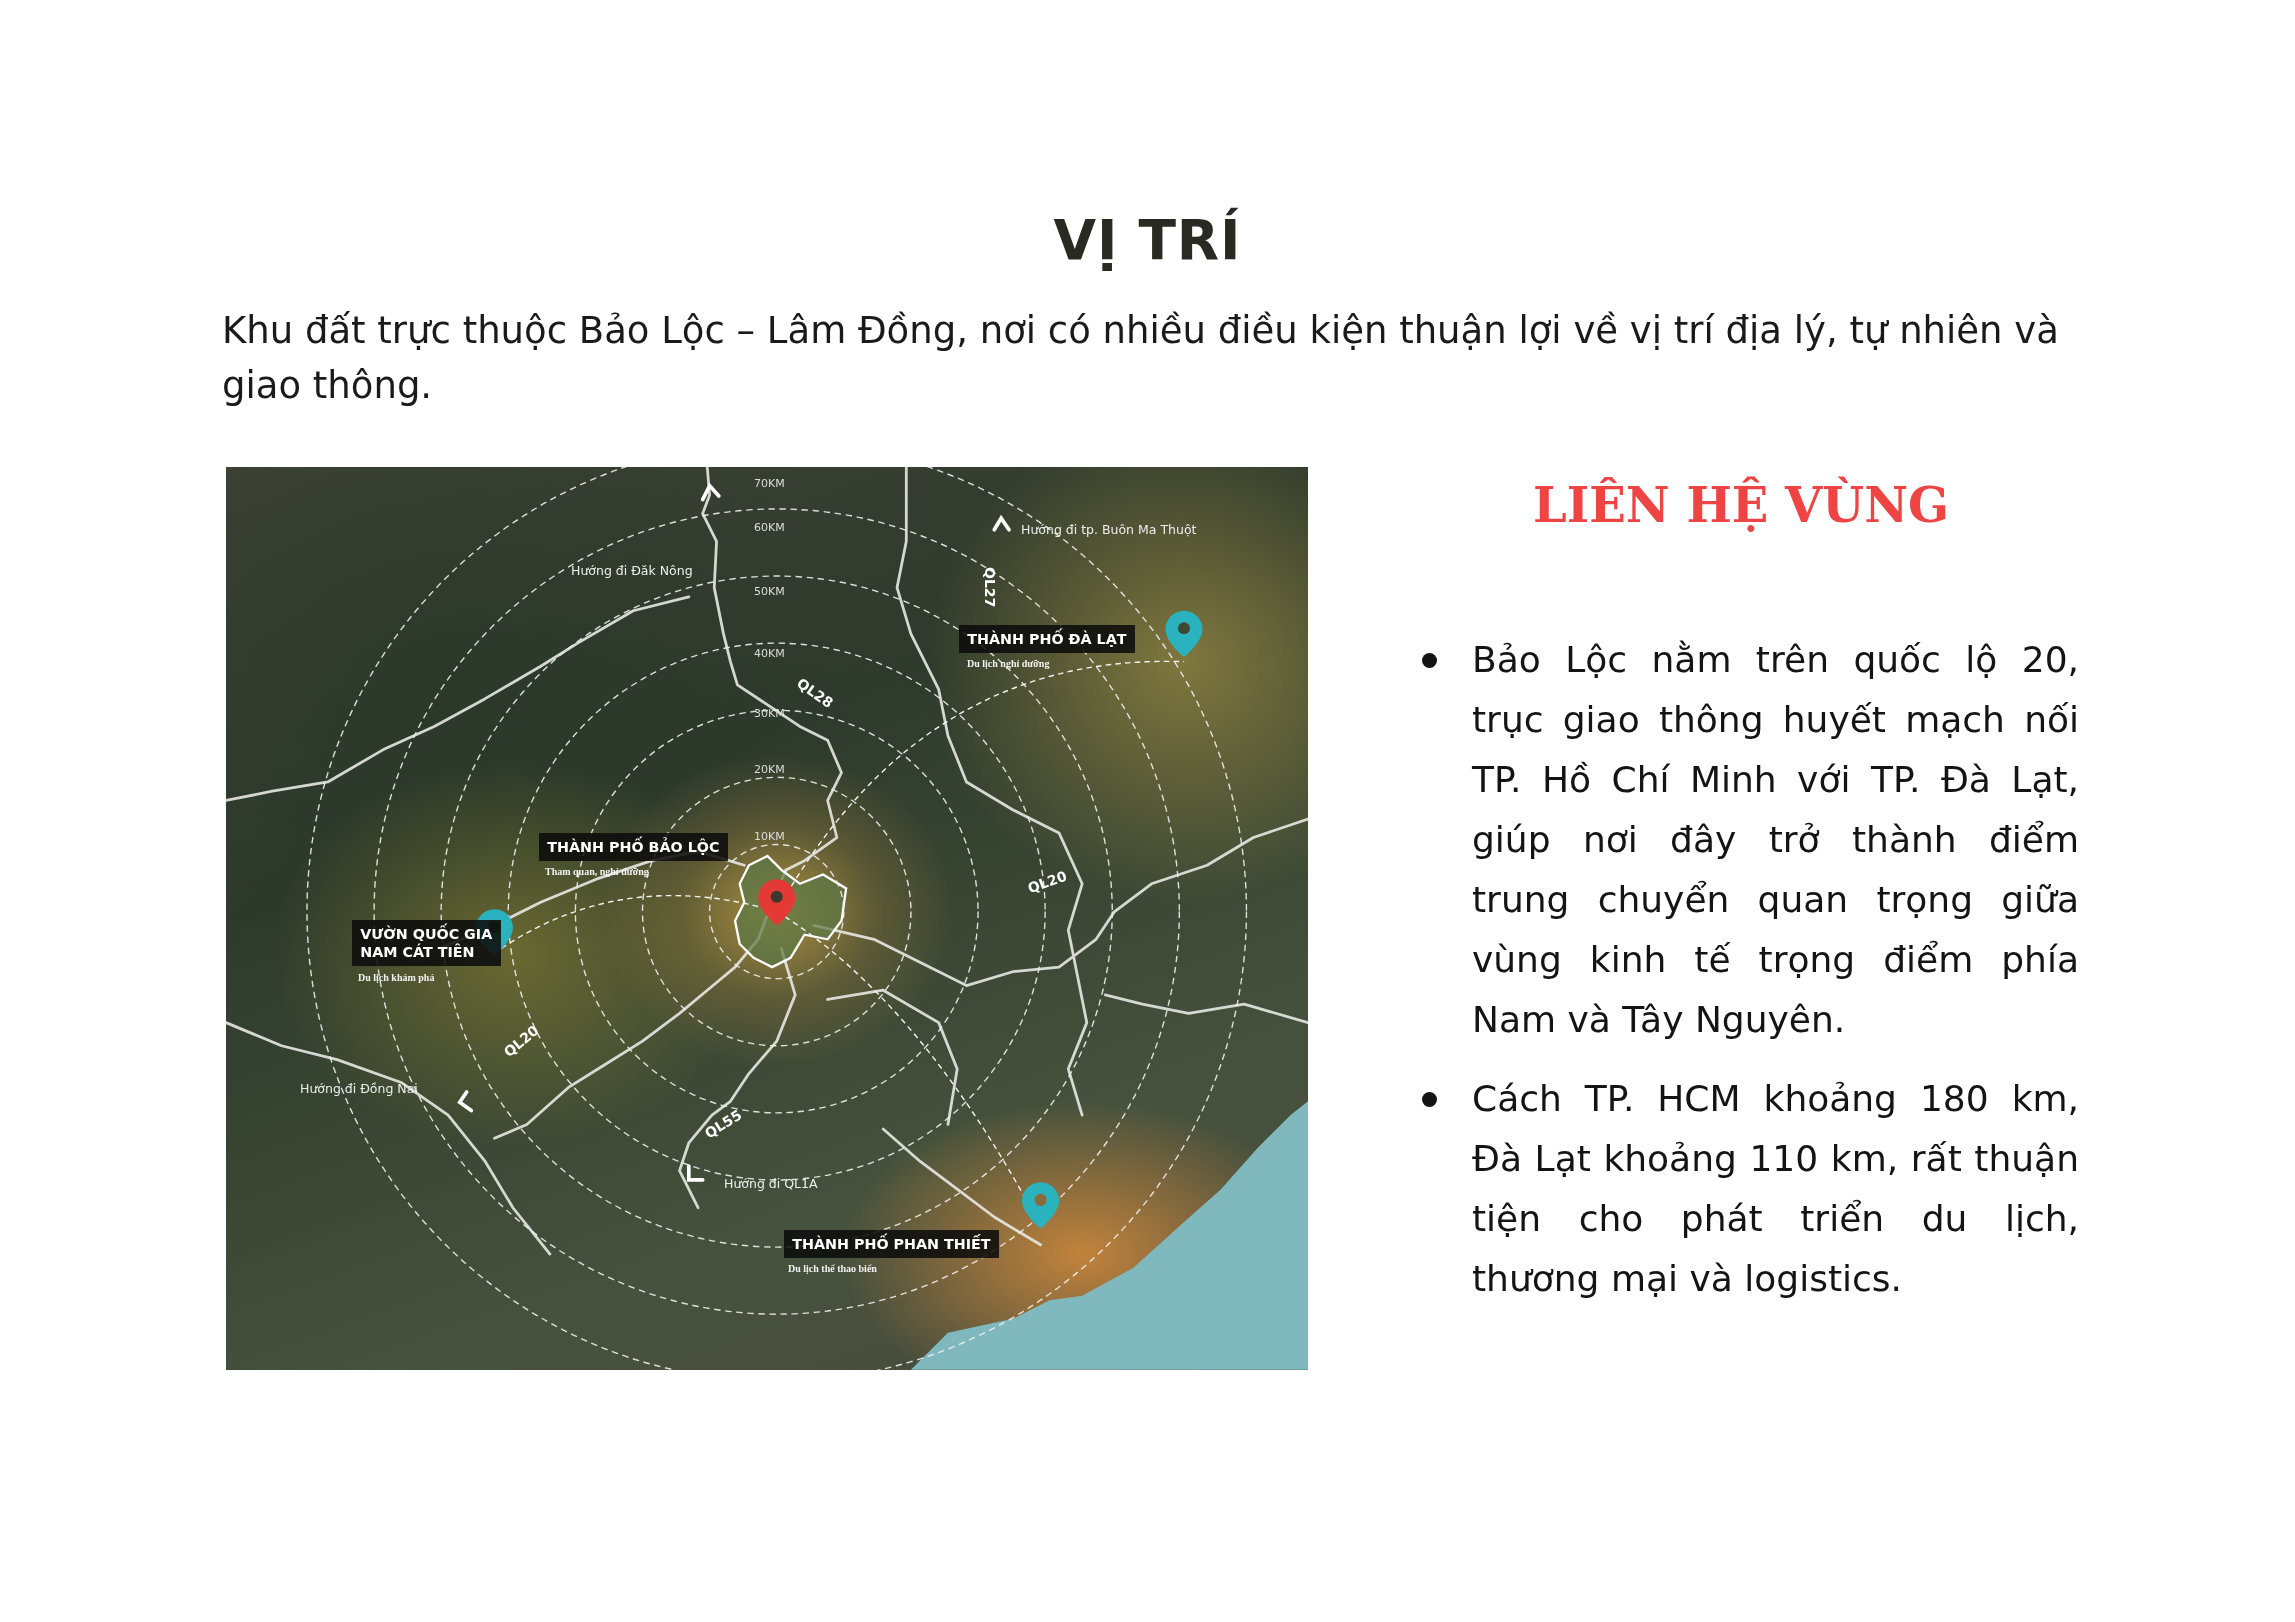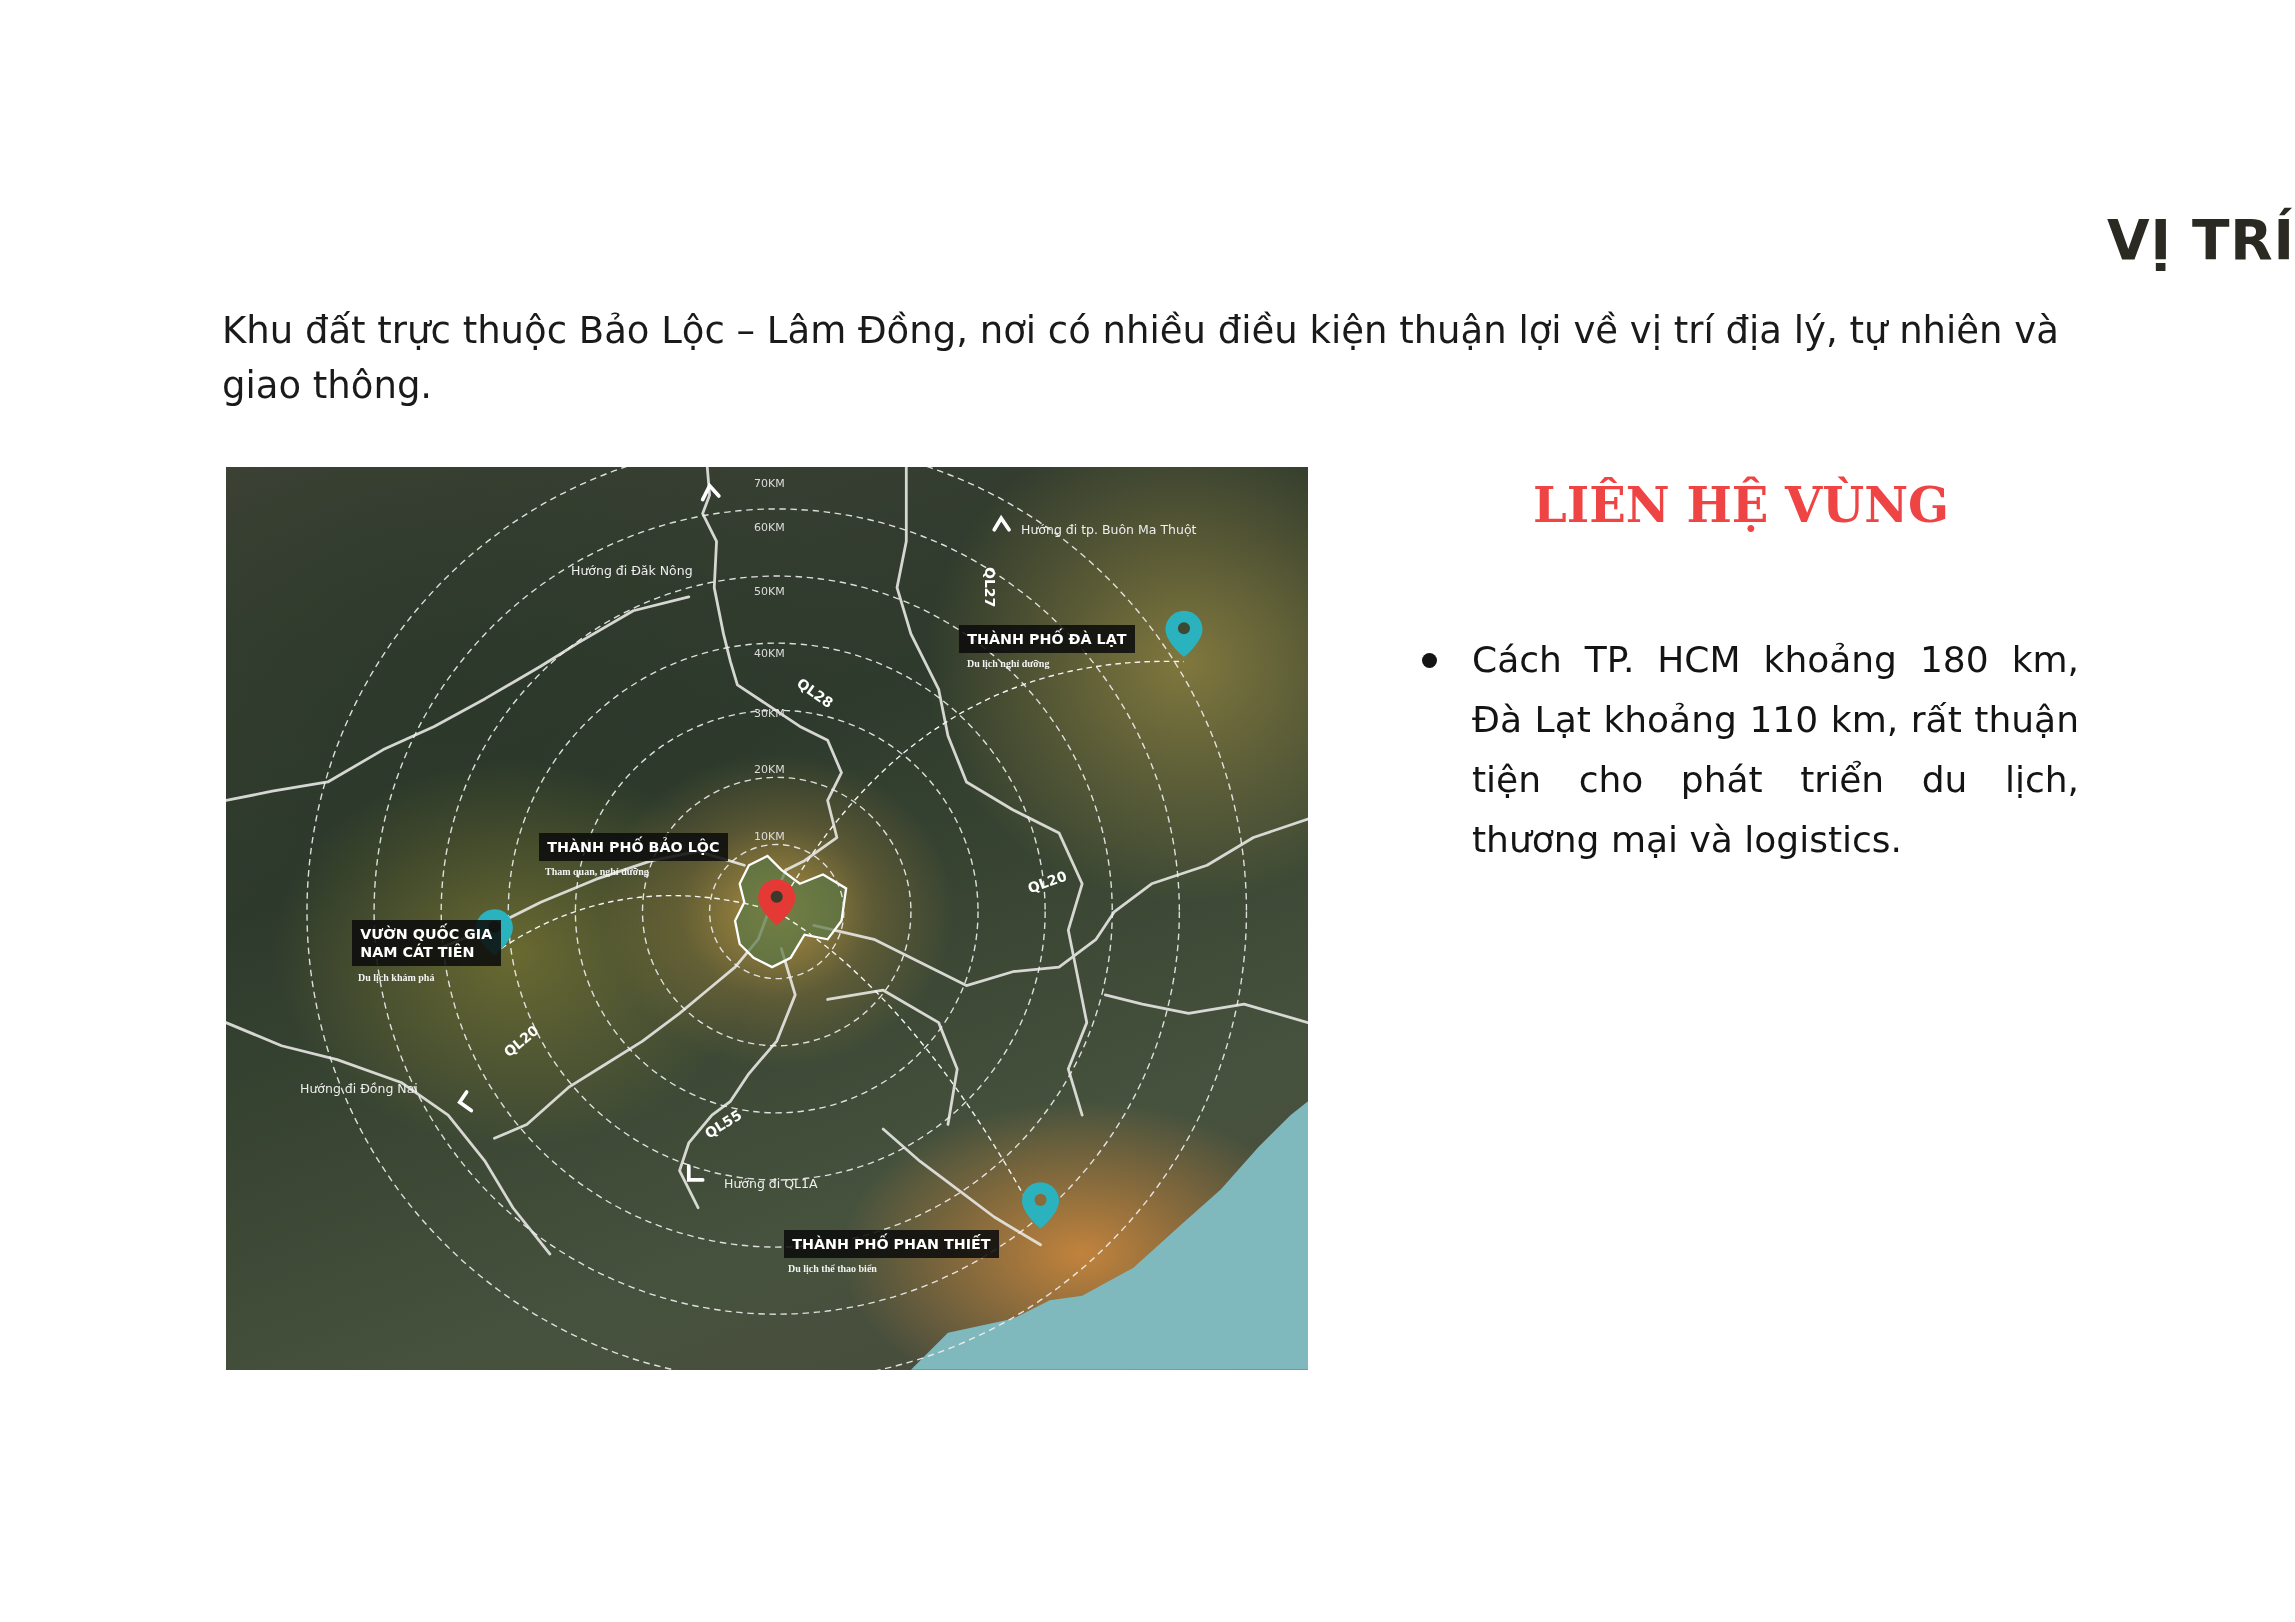--- a/index.html
+++ b/index.html
@@ -1,19 +1,19 @@
 <!DOCTYPE html>
 <html style="font-size:7.4px"><head>
 <meta charset="utf-8">
 <style>
   html, body { margin: 0; padding: 0; background: #ffffff; }
   body { width: 2295px; height: 1622px; position: relative; overflow: hidden; }
   .page-title {
     position: absolute; left: 0; width: 2295px; top: 208px;
-    text-align: right; font-family: "DejaVu Sans", sans-serif; font-weight: bold;
+    text-align: center; font-family: "DejaVu Sans", sans-serif; font-weight: bold;
     font-size: 55px; color: #2a2a22; letter-spacing: 0.9px; margin: 0;
   }
   .intro {
     position: absolute; left: 222px; width: 1852px; top: 303px;
     text-align: left; font-family: "DejaVu Sans", sans-serif;
     font-size: 37px; line-height: 55px; color: #1a1a1a; margin: 0;
   }
   .map {
     position: absolute; left: 226px; top: 467px; width: 1082px; height: 903px;
     overflow: hidden;
@@ -165,16 +165,20 @@
   <span class="place-sub" style="left:562px; top:796px;">Du lịch thể thao biển</span>
 </div>
 
 <h2 class="right-title">
   <span style="display:block;">LIÊN HỆ VÙNG</span>
 </h2>
 
 <ul class="bullets">
   <li>
     <span class="bullet-dot"></span>
+    <span>Bảo Lộc nằm trên quốc lộ 20, trục giao thông huyết mạch nối TP. Hồ Chí Minh với TP. Đà Lạt, giúp nơi đây trở thành điểm trung chuyển quan trọng giữa vùng kinh tế trọng điểm phía Nam và Tây Nguyên.</span>
+  </li>
+  <li>
+    <span class="bullet-dot"></span>
     <span>Cách TP. HCM khoảng 180 km, Đà Lạt khoảng 110 km, rất thuận tiện cho phát triển du lịch, thương mại và logistics.</span>
   </li>
 </ul>
 
 
 </body></html>

